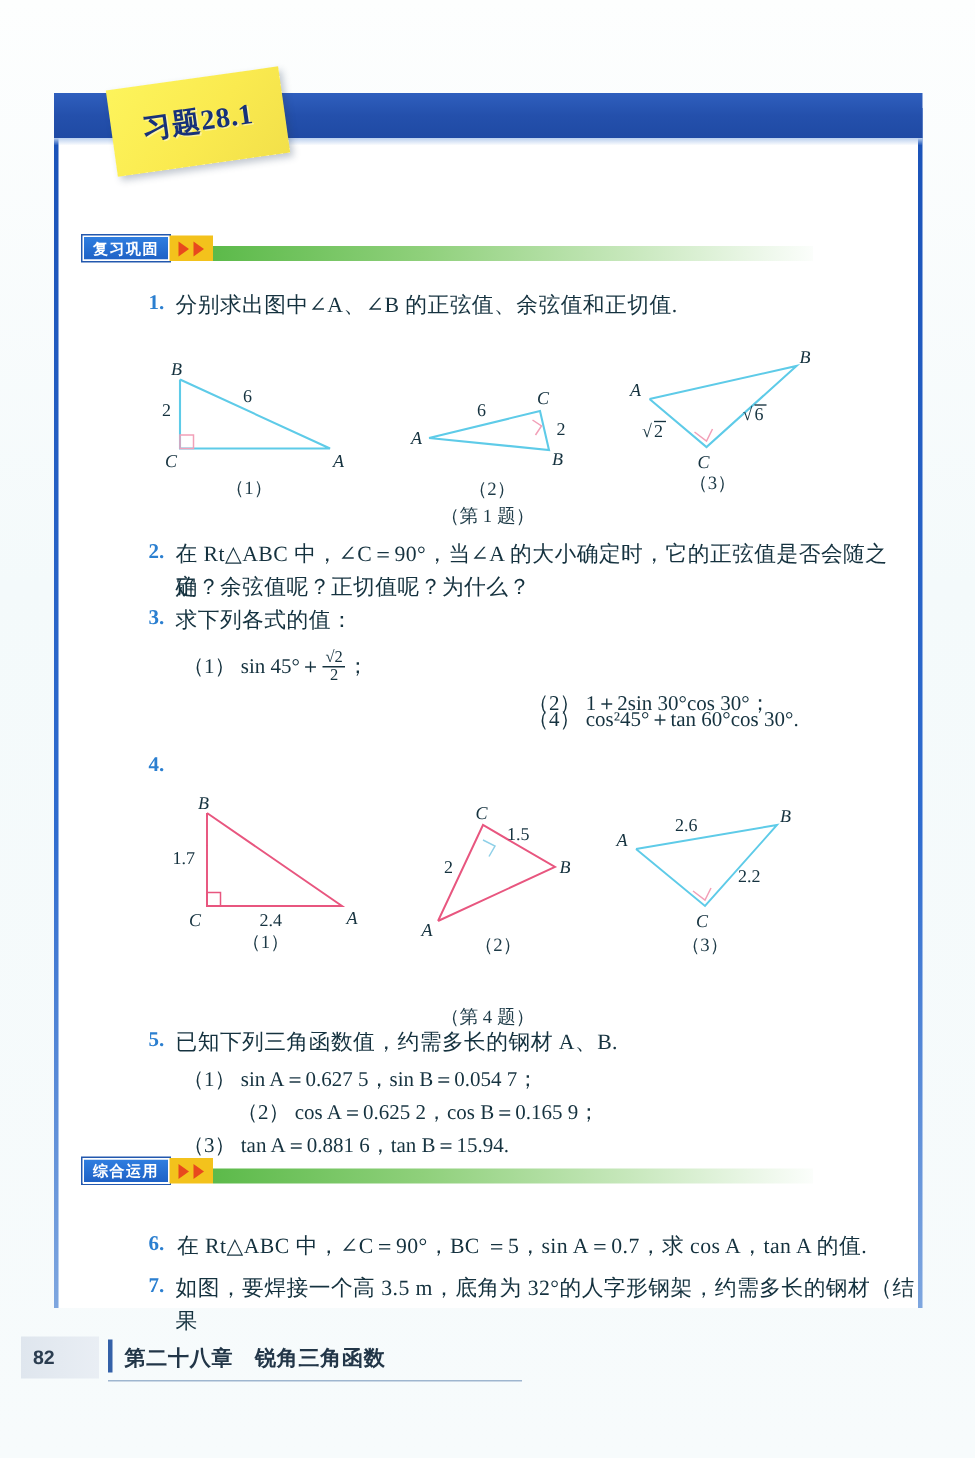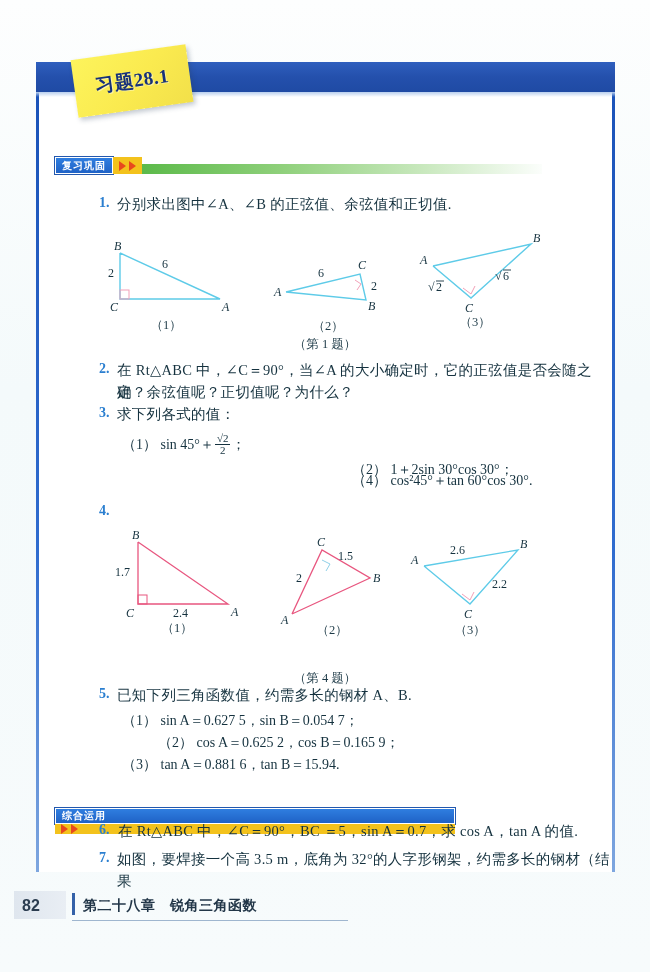--- a/index.html
+++ b/index.html
@@ -160,21 +160,21 @@
     position: absolute;
     left: 14px; top: 891px;
     width: 52px; height: 28px;
     background: linear-gradient(90deg,#dfe6ee 0%, #e9eef4 100%);
   }
   .footer-pageno {
     position: absolute;
     left: 22px; top: 897px;
     font-family: "Liberation Sans", sans-serif;
     font-weight: bold;
-    font-size: 16px;
+    font-size: 13px;
     color: #2b3d50;
   }
   .footer-divider {
     position: absolute;
     left: 72px; top: 893px;
     width: 3px; height: 22px;
     background: #3461a8;
   }
   .footer-text {
     position: absolute;
@@ -345,21 +345,21 @@
   </div>
   <div class="sub-item" style="left:130px; top:732px;margin-left:28px;">
     <span>（2）</span>
     <span>cos A＝0.625 2，cos B＝0.165 9；</span>
   </div>
   <div class="sub-item" style="left:122px; top:754px;">
     <span>（3）</span>
     <span>tan A＝0.881 6，tan B＝15.94.</span>
   </div>
 
-  <div class="section-head" style="top:808px;flex-direction:column;">
+  <div class="section-head" style="top:772px;">
     <div class="sh-label">综合运用</div>
     <div class="sh-arrows">
       <span class="sh-arrow"></span>
       <span class="sh-arrow"></span>
     </div>
     <div class="sh-bar"></div>
   </div>
 
   <div class="qnum" style="left:99px; top:822px;">6.</div>
   <div class="q" style="left:118px; top:820px; width:490px;">在 Rt△ABC 中，∠C＝90°，BC ＝5，sin A＝0.7，求 cos A，tan A 的值.</div>

